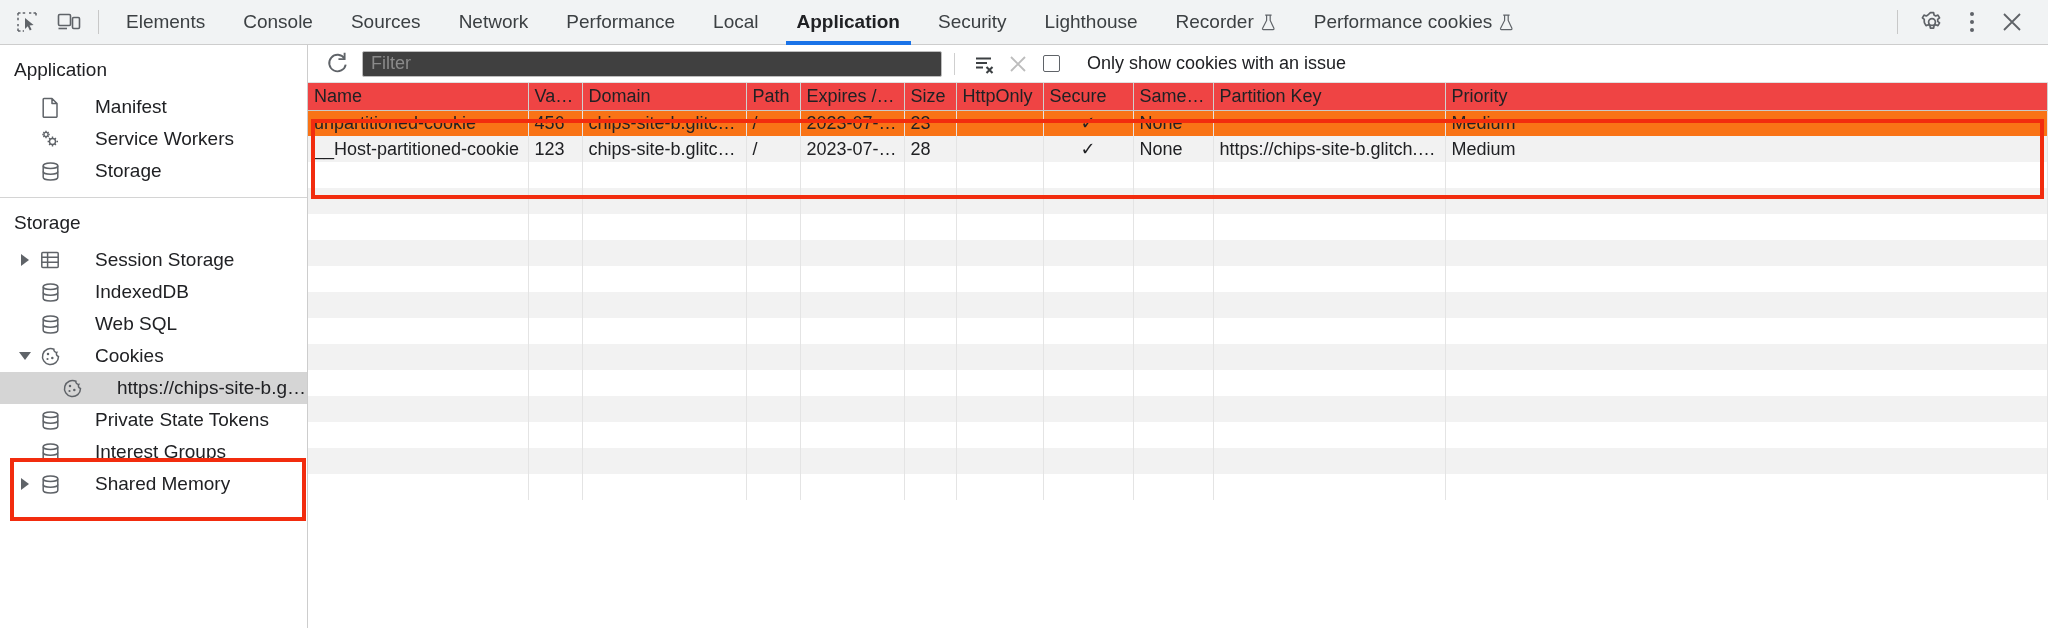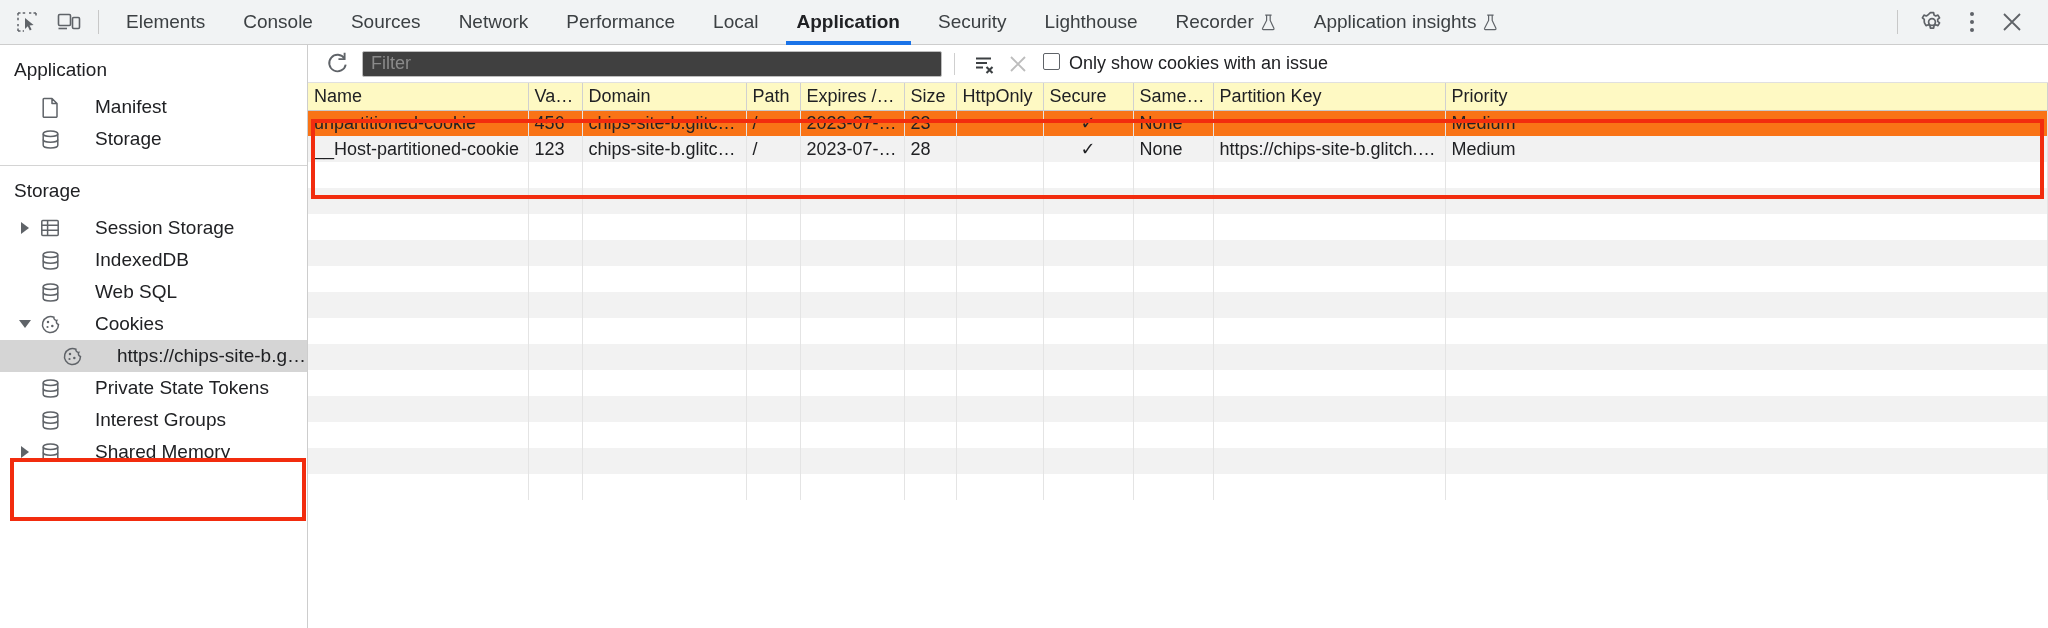--- a/index.html
+++ b/index.html
@@ -181,40 +181,40 @@
     font-size: 18px;
     color: #8a8a8a;
   }
   .fb-sep { width: 1px; height: 22px; background: #cfcfcf; margin: 0 12px; }
   .fb-btn {
     width: 34px; height: 30px;
     display: flex; align-items: center; justify-content: center;
     color: #5f6368;
   }
   .fb-btn.disabled { color: #bdbdbd; }
-  .chk-wrap { display: flex; gap: 9px; margin-left: 8px; }
+  .chk-wrap { display: flex; align-items: center; gap: 27px; margin-left: 8px; }
   .chkbox {
     width: 17px; height: 17px;
     border: 1.6px solid #5f6368;
     border-radius: 2px;
     background: #fff;
   }
   .chk-label { font-size: 18px; color: #202124; white-space: nowrap; }
 
   
   .tablewrap { flex: 1; min-height: 0; position: relative; overflow: hidden; }
   table.grid {
     width: 100%;
     border-collapse: collapse;
     table-layout: fixed;
     font-size: 18px;
     color: #202124;
   }
   table.grid thead th {
-    background: #fef9c3;
+    background: #ef4444;
     font-weight: normal;
     text-align: left;
     height: 27px;
     padding: 0 6px;
     border-right: 1px solid #d0d0d0;
     border-bottom: 1px solid #c9c9c9;
     color: #202124;
     white-space: nowrap;
     overflow: hidden;
     text-overflow: ellipsis;
@@ -292,21 +292,21 @@
         </div>
       <div class="tab">
         <span>Recorder</span>
         <span class="flask">
           <svg width="15" height="17" viewBox="0 0 15 17">
               <path d="M5.6 1.2 V6.4 L1.6 14.2 a1 1 0 0 0 .9 1.5 h9.5 a1 1 0 0 0 .9-1.5 L9.2 6.4 V1.2 M4.2 1.2 H10.6" fill="none" stroke="#5f6368" stroke-width="1.2"></path>
             </svg>
         </span>
       </div>
       <div class="tab">
-        <span>Application insights</span>
+        <span>Performance cookies</span>
         <span class="flask">
           <svg width="15" height="17" viewBox="0 0 15 17">
               <path d="M5.6 1.2 V6.4 L1.6 14.2 a1 1 0 0 0 .9 1.5 h9.5 a1 1 0 0 0 .9-1.5 L9.2 6.4 V1.2 M4.2 1.2 H10.6" fill="none" stroke="#5f6368" stroke-width="1.2"></path>
             </svg>
         </span>
       </div>
     </div>
 
     <div class="tb-right">
       <div class="tb-sep"></div>
@@ -341,20 +341,34 @@
         <div class="tree-row indent-1">
           <span class="tw spacer"></span>
           <span class="ic">
             <svg width="19" height="21" viewBox="0 0 19 21">
                 <path d="M3 1.5 h8 l5 5 v13 a.8.8 0 0 1-.8.8H3a.8.8 0 0 1-.8-.8V2.3a.8.8 0 0 1 .8-.8z M11 1.5 v5 h5" fill="none" stroke="#5f6368" stroke-width="1.5" stroke-linejoin="round"></path>
               </svg>
           </span>
           <span class="lbl">Manifest</span>
         </div>
 
+        <div class="tree-row indent-1">
+          <span class="tw spacer"></span>
+          <span class="ic">
+            <svg width="22" height="22" viewBox="0 0 22 22">
+              <g fill="none" stroke="#5f6368" stroke-width="1.4">
+                <circle cx="7" cy="6.5" r="2.1"></circle>
+                <path d="M7 2.8v1.1M7 9.1v1.1M3.3 6.5h1.1M9.6 6.5h1.1M4.4 3.9l.8.8M8.8 8.3l.8.8M9.6 3.9l-.8.8M4.4 9.1l.8-.8"></path>
+                <circle cx="13.5" cy="13.5" r="3"></circle>
+                <path d="M13.5 8.6v1.6M13.5 16.8v1.6M8.6 13.5h1.6M17.4 13.5h1.6M10.1 10.1l1.1 1.1M15.8 15.8l1.1 1.1M16.9 10.1l-1.1 1.1M10.1 16.9l1.1-1.1"></path>
+              </g>
+            </svg>
+          </span>
+          <span class="lbl">Service Workers</span>
+        </div>
 
         <div class="tree-row indent-1">
           <span class="tw spacer"></span>
           <span class="ic">
             <svg width="21" height="21" viewBox="0 0 21 21">
                 <g fill="none" stroke="#5f6368" stroke-width="1.5">
                   <ellipse cx="10.5" cy="4.8" rx="7.3" ry="2.8"></ellipse>
                   <path d="M3.2 4.8v11.4c0 1.55 3.27 2.8 7.3 2.8s7.3-1.25 7.3-2.8V4.8"></path>
                   <path d="M3.2 10.5c0 1.55 3.27 2.8 7.3 2.8s7.3-1.25 7.3-2.8"></path>
                 </g>

